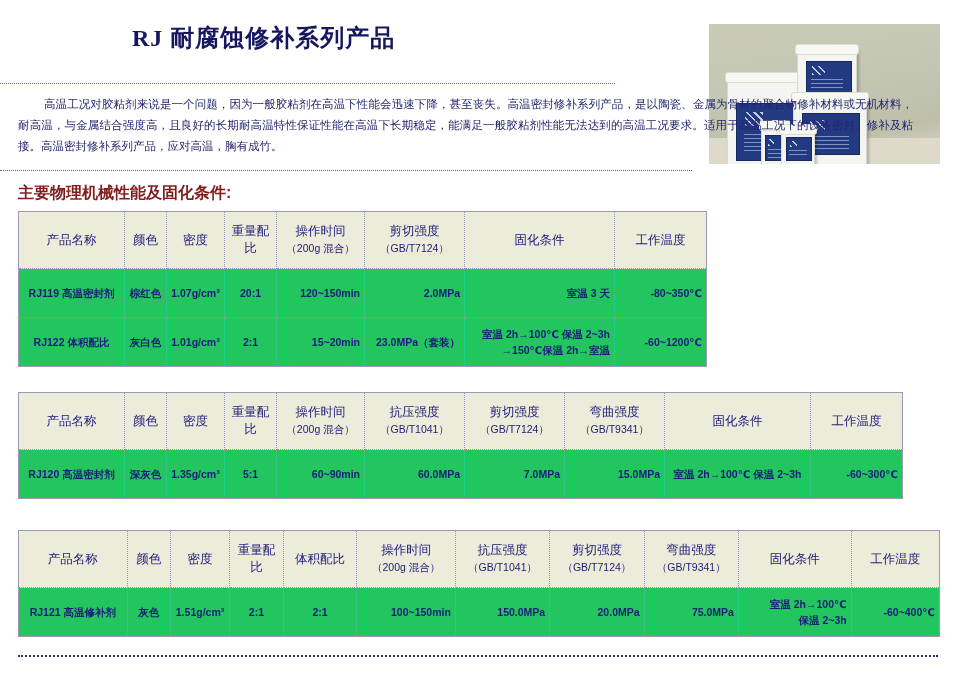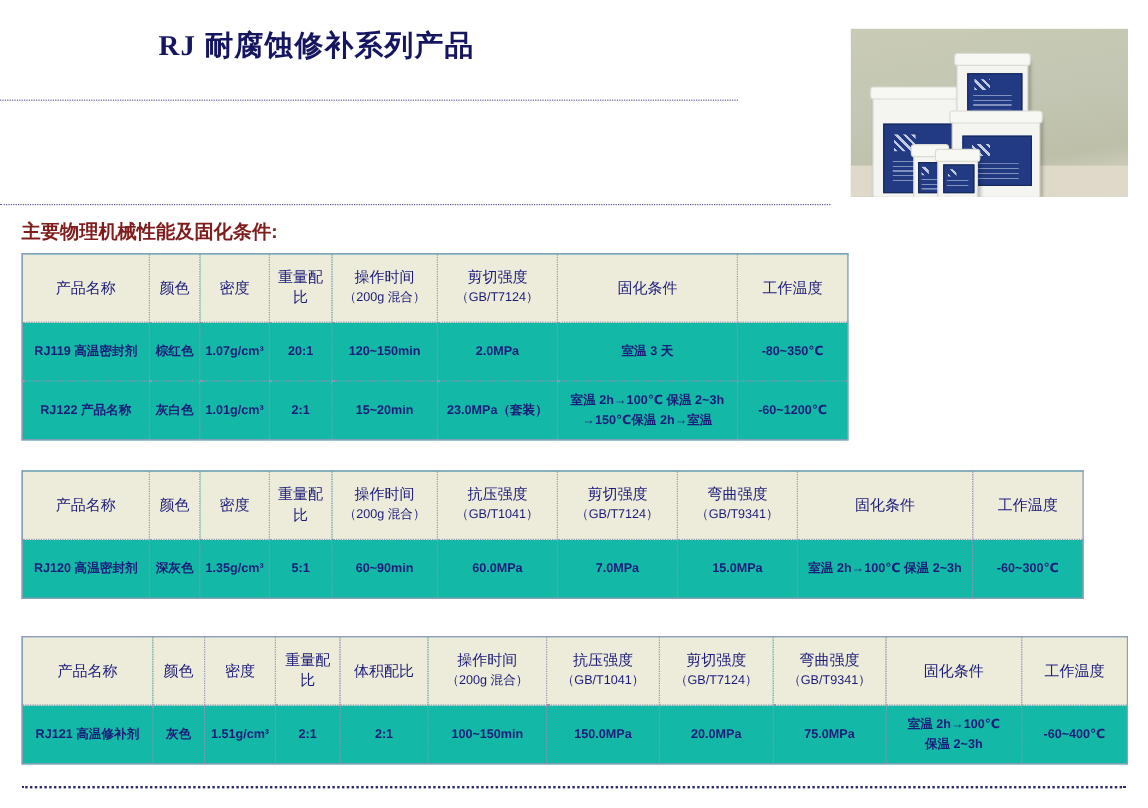--- a/index.html
+++ b/index.html
@@ -138,21 +138,21 @@
     font-weight: bold;
     color: #7f1d1d;
     white-space: nowrap;
   }
 
   
   .spec-table {
     position: absolute;
     border-collapse: collapse;
     border: 1px solid #9a9ab8;
-    background: #14b8a6;
+    background: #22c55e;
     table-layout: fixed;
   }
   .spec-table th,
   .spec-table td {
     border: 1px dotted #9494b4;
     color: #1b1b7a;
     vertical-align: middle;
     padding: 2px 4px;
   }
   .spec-table th {
@@ -160,21 +160,21 @@
     font-weight: normal;
     font-size: 12.5px;
     line-height: 17px;
     text-align: center;
     height: 52px;
   }
   .spec-table td {
     font-size: 10.5px;
     font-weight: bold;
     line-height: 16px;
-    text-align: center;
+    text-align: right;
     height: 44px;
   }
   .spec-table td.center { text-align: center; }
   .sub { font-size: 10.5px; }
 
   #table-1 { left: 18px; top: 211px; width: 688px; }
   #table-2 { left: 18px; top: 392px; width: 884px; }
   #table-3 { left: 18px; top: 530px; width: 922px; }
 
   .nowrap { white-space: nowrap; }
@@ -209,20 +209,21 @@
         <div class="lid"></div>
         <div class="label"></div>
       </div>
     </div>
   </div>
 
   <div class="rule" id="rule-top"></div>
   <div class="rule" id="rule-mid"></div>
   <div class="rule" id="rule-bottom"></div>
 
+  <div class="intro">高温工况对胶粘剂来说是一个问题，因为一般胶粘剂在高温下性能会迅速下降，甚至丧失。高温密封修补系列产品，是以陶瓷、金属为骨材的聚合物修补材料或无机材料，耐高温，与金属结合强度高，且良好的长期耐高温特性保证性能在高温下长期稳定，能满足一般胶粘剂性能无法达到的高温工况要求。适用于高温工况下的设备密封、修补及粘接。高温密封修补系列产品，应对高温，胸有成竹。</div>
 
   <div class="section-heading">主要物理机械性能及固化条件:</div>
 
   <table class="spec-table" id="table-1">
     <colgroup>
       <col style="width:106px">
         <col style="width:42px">
         <col style="width:58px">
       <col style="width:52px">
         <col style="width:88px">
@@ -258,21 +259,21 @@
         <td class="center">1.07g/cm³</td>
         <td class="center">20:1</td>
         <td>120~150min</td>
         <td>2.0MPa</td>
         <td>
           <div>室温 3 天</div>
         </td>
         <td>-80~350℃</td>
       </tr>
       <tr>
-        <td class="center nowrap">RJ122 产品名称</td>
+        <td class="center nowrap">RJ122 体积配比</td>
         <td class="center">灰白色</td>
         <td class="center">1.01g/cm³</td>
         <td class="center">2:1</td>
         <td>15~20min</td>
         <td>23.0MPa（套装）</td>
         <td>
           <div>室温 2h→100℃ 保温 2~3h</div>
           <div>→150℃保温 2h→室温</div>
         </td>
         <td>-60~1200℃</td>

